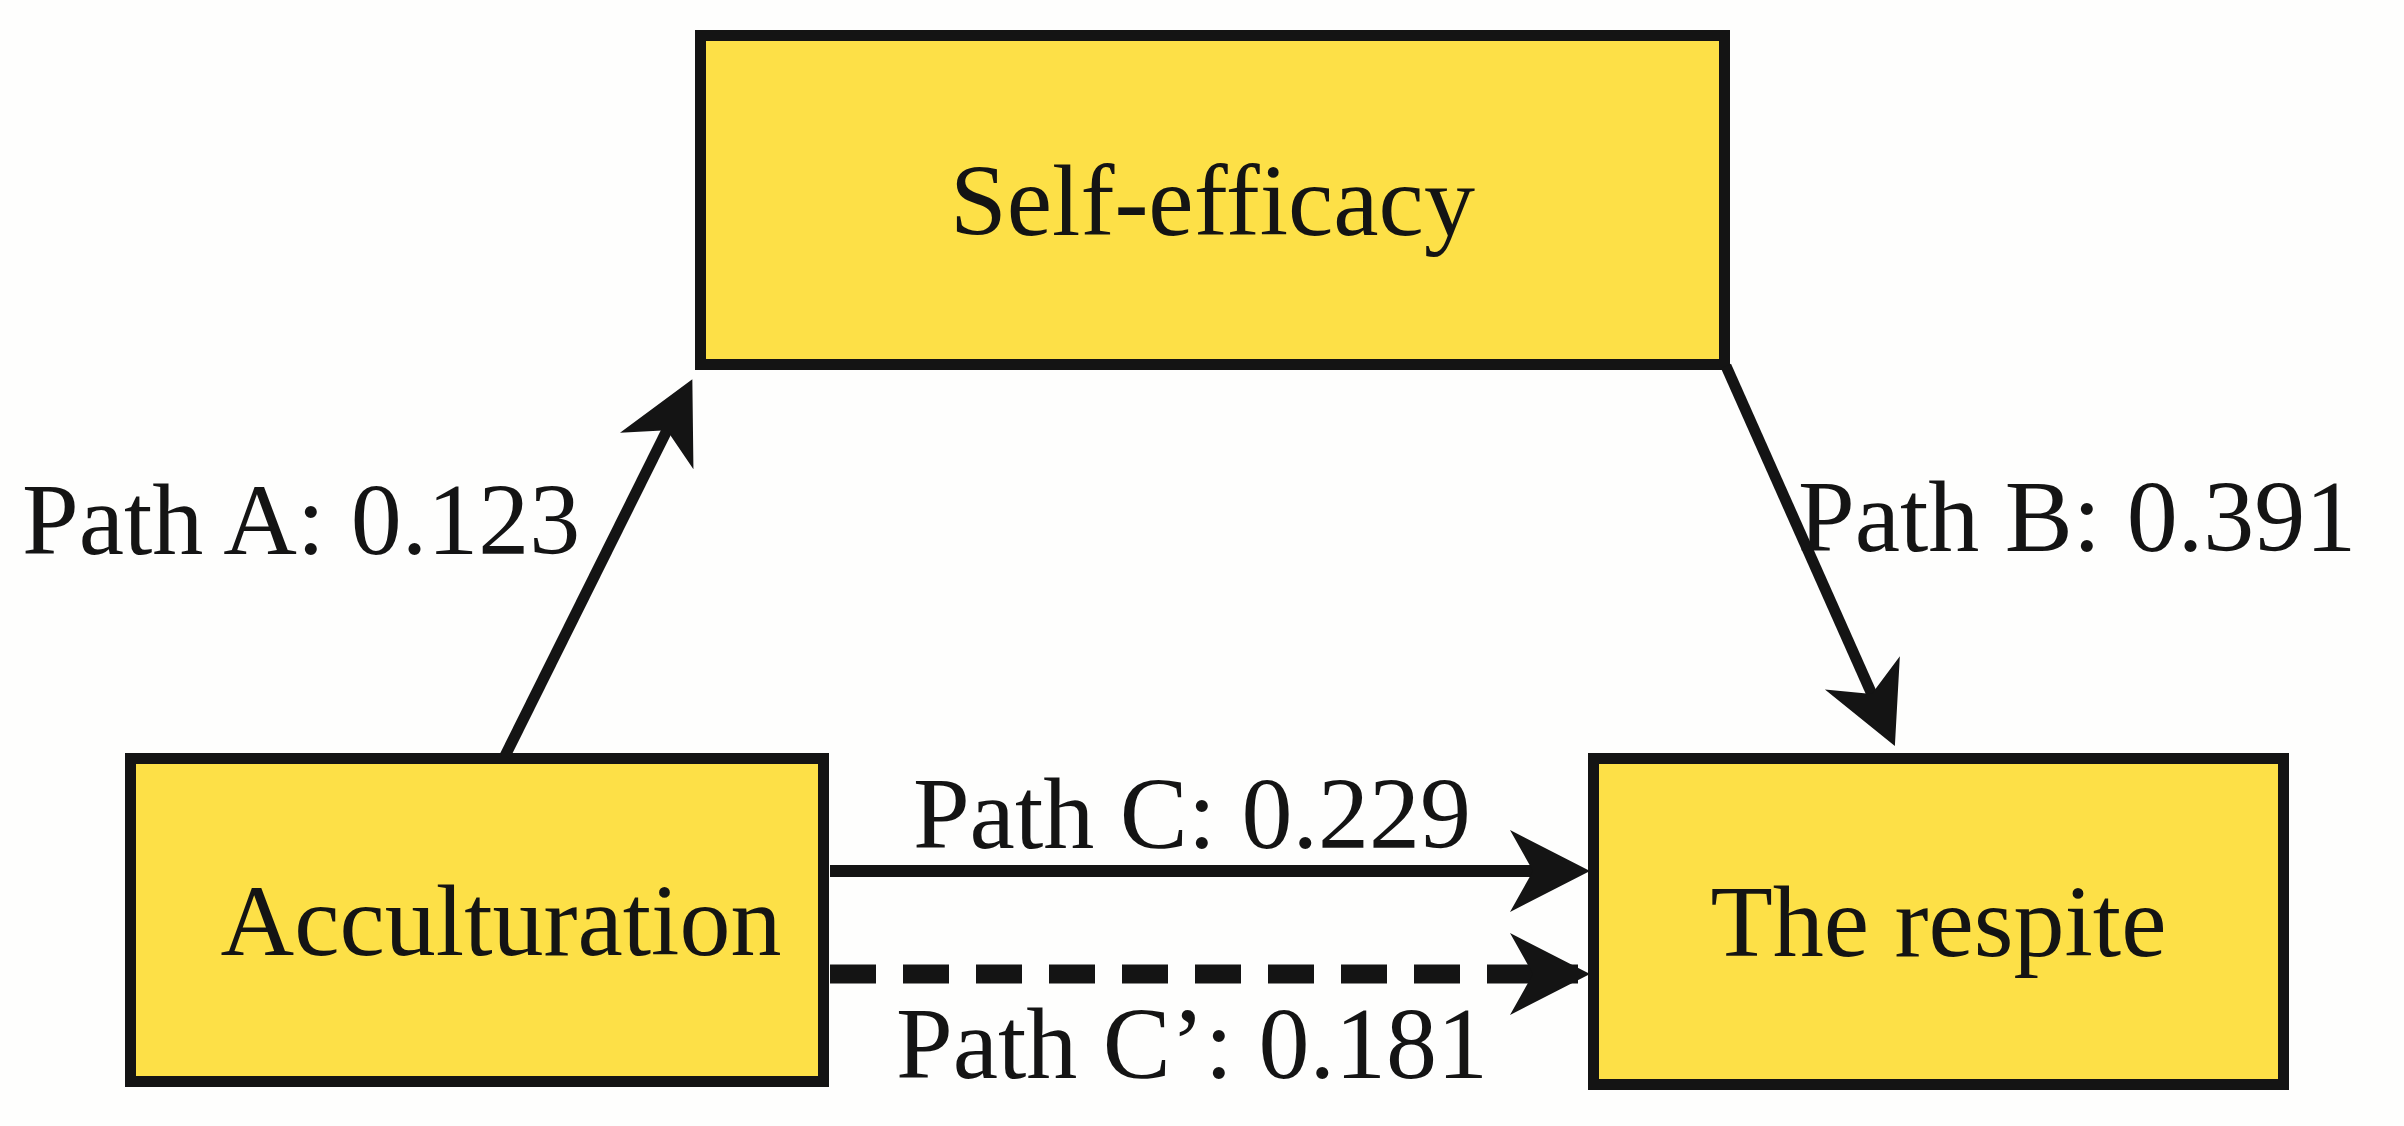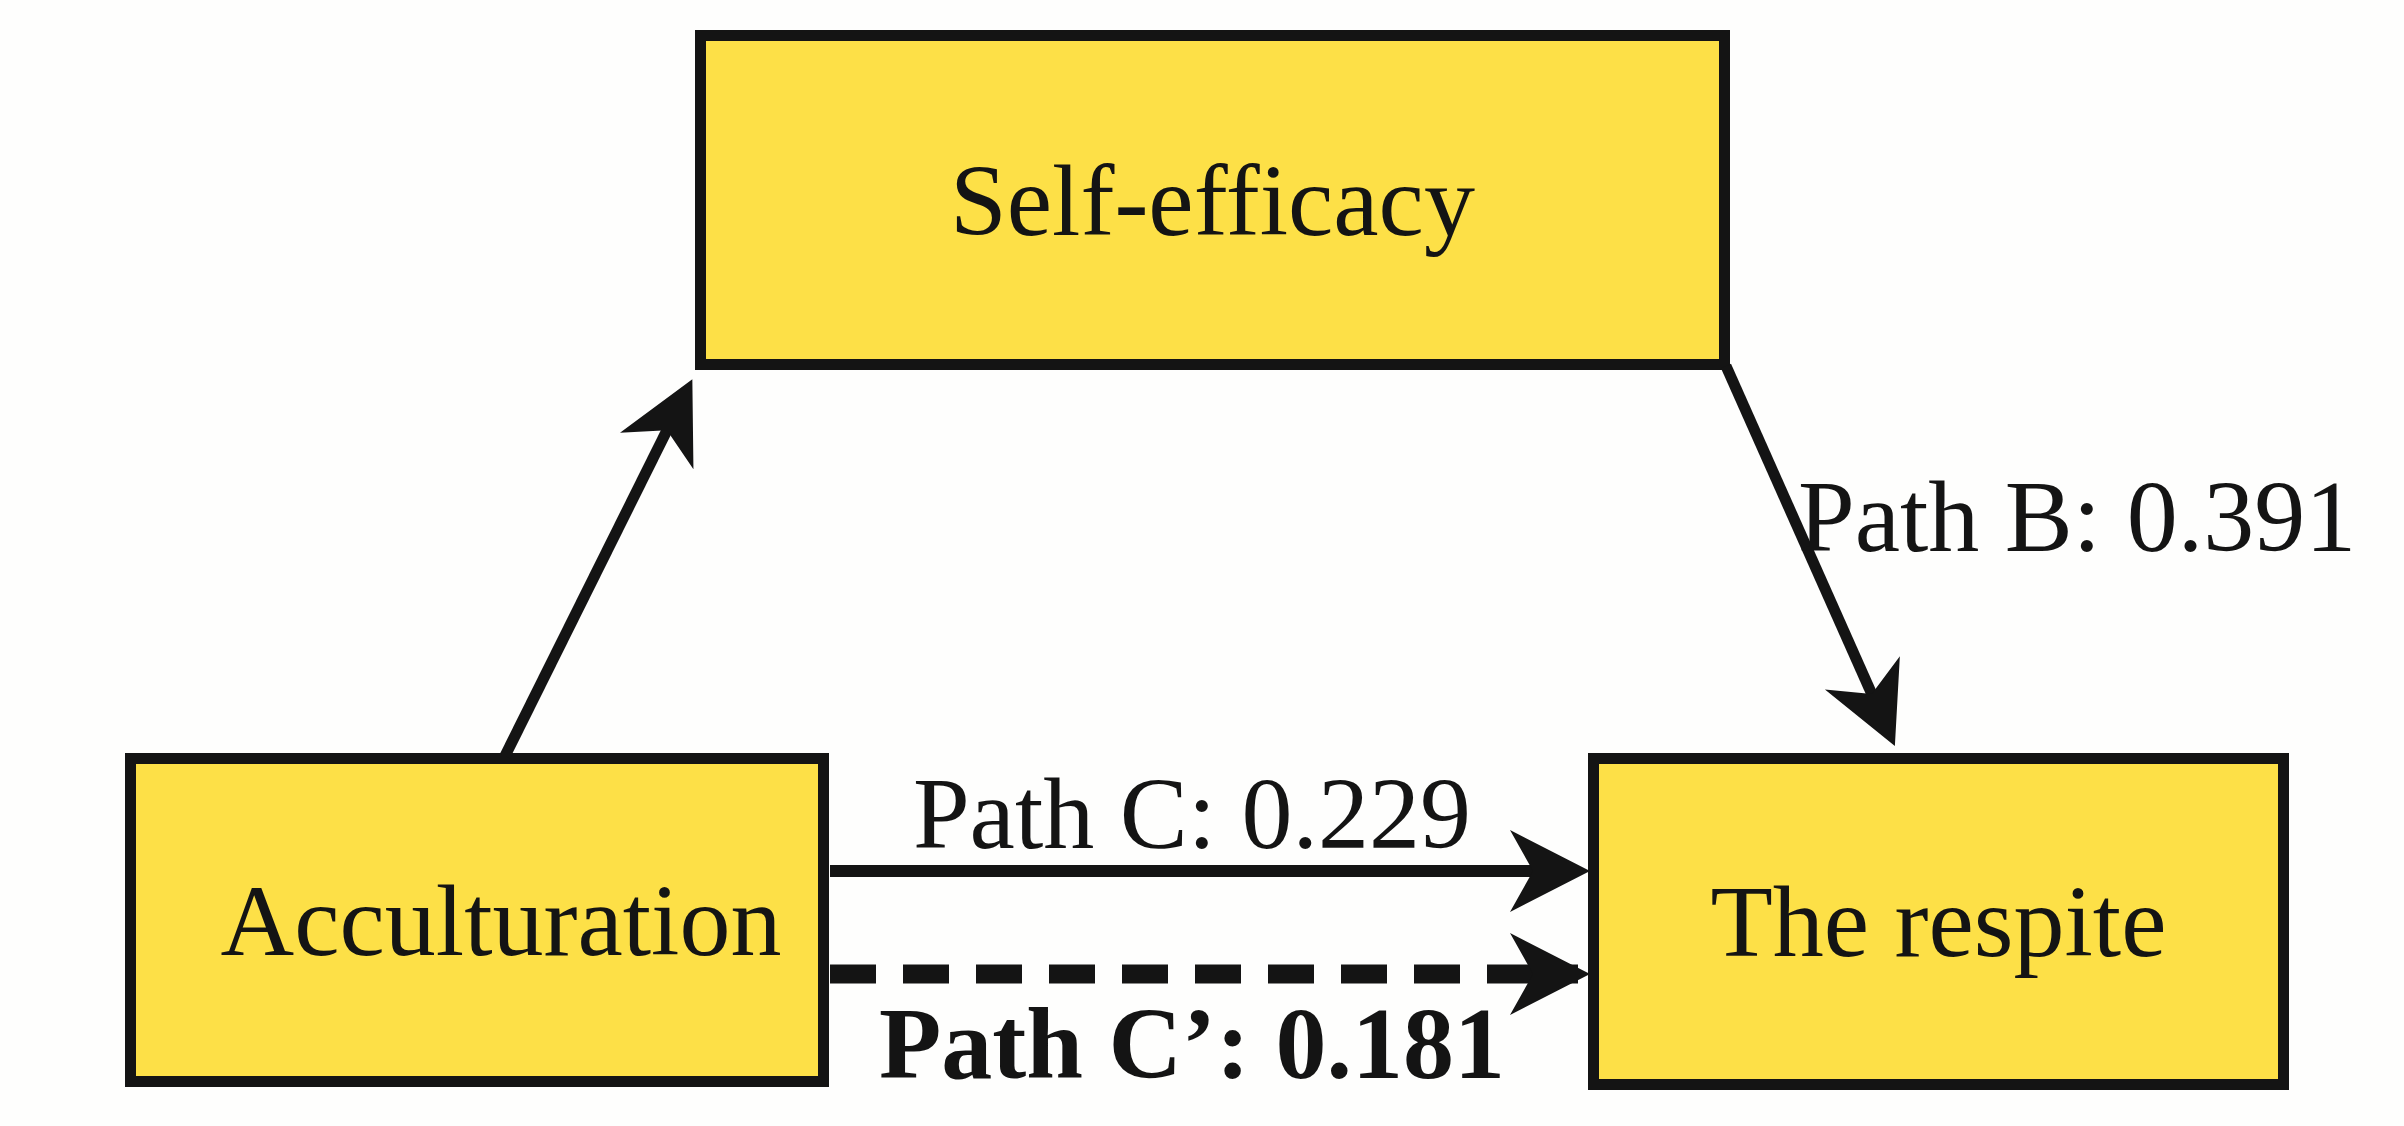--- a/index.html
+++ b/index.html
@@ -31,21 +31,21 @@
   }
   .path-label{
     position:absolute;
     font-size:102px;
     line-height:104px;
     white-space:nowrap;
   }
   #label-path-a{left:22px;   top:468px;}
   #label-path-b{left:1798px; top:465px;}
   #label-path-c      {left:1192px; top:762px; transform:translateX(-50%);}
-  #label-path-c-prime{left:1192px; top:992px; transform:translateX(-50%);font-weight:bold;}
+  #label-path-c-prime{left:1192px; top:992px; transform:translateX(-50%);}
   #paths-layer{
     position:absolute;
     left:0;top:0;
     width:2404px;height:1126px;
     pointer-events:none;
   }
 </style>
 </head>
 <body>
 
@@ -74,20 +74,21 @@
 
     <line x1="505" y1="756" x2="687" y2="390" stroke="#141414" stroke-width="11" marker-end="url(#arrowhead)"></line>
 
     <line x1="1726" y1="366" x2="1890" y2="735" stroke="#141414" stroke-width="11" marker-end="url(#arrowhead)"></line>
 
     <line x1="830" y1="871" x2="1578" y2="871" stroke="#141414" stroke-width="12" marker-end="url(#arrowhead)"></line>
 
     <line x1="830" y1="974" x2="1578" y2="974" stroke="#141414" stroke-width="19" stroke-dasharray="46 27" marker-end="url(#arrowhead)"></line>
   </svg>
 
+  <div class="path-label" id="label-path-a">Path A: 0.123</div>
 
   <div class="path-label" id="label-path-b">Path B: 0.391</div>
 
   <div class="path-label" id="label-path-c">Path C: 0.229</div>
 
   <div class="path-label" id="label-path-c-prime">Path C’: 0.181</div>
 
 </div>
 
 </body></html>

